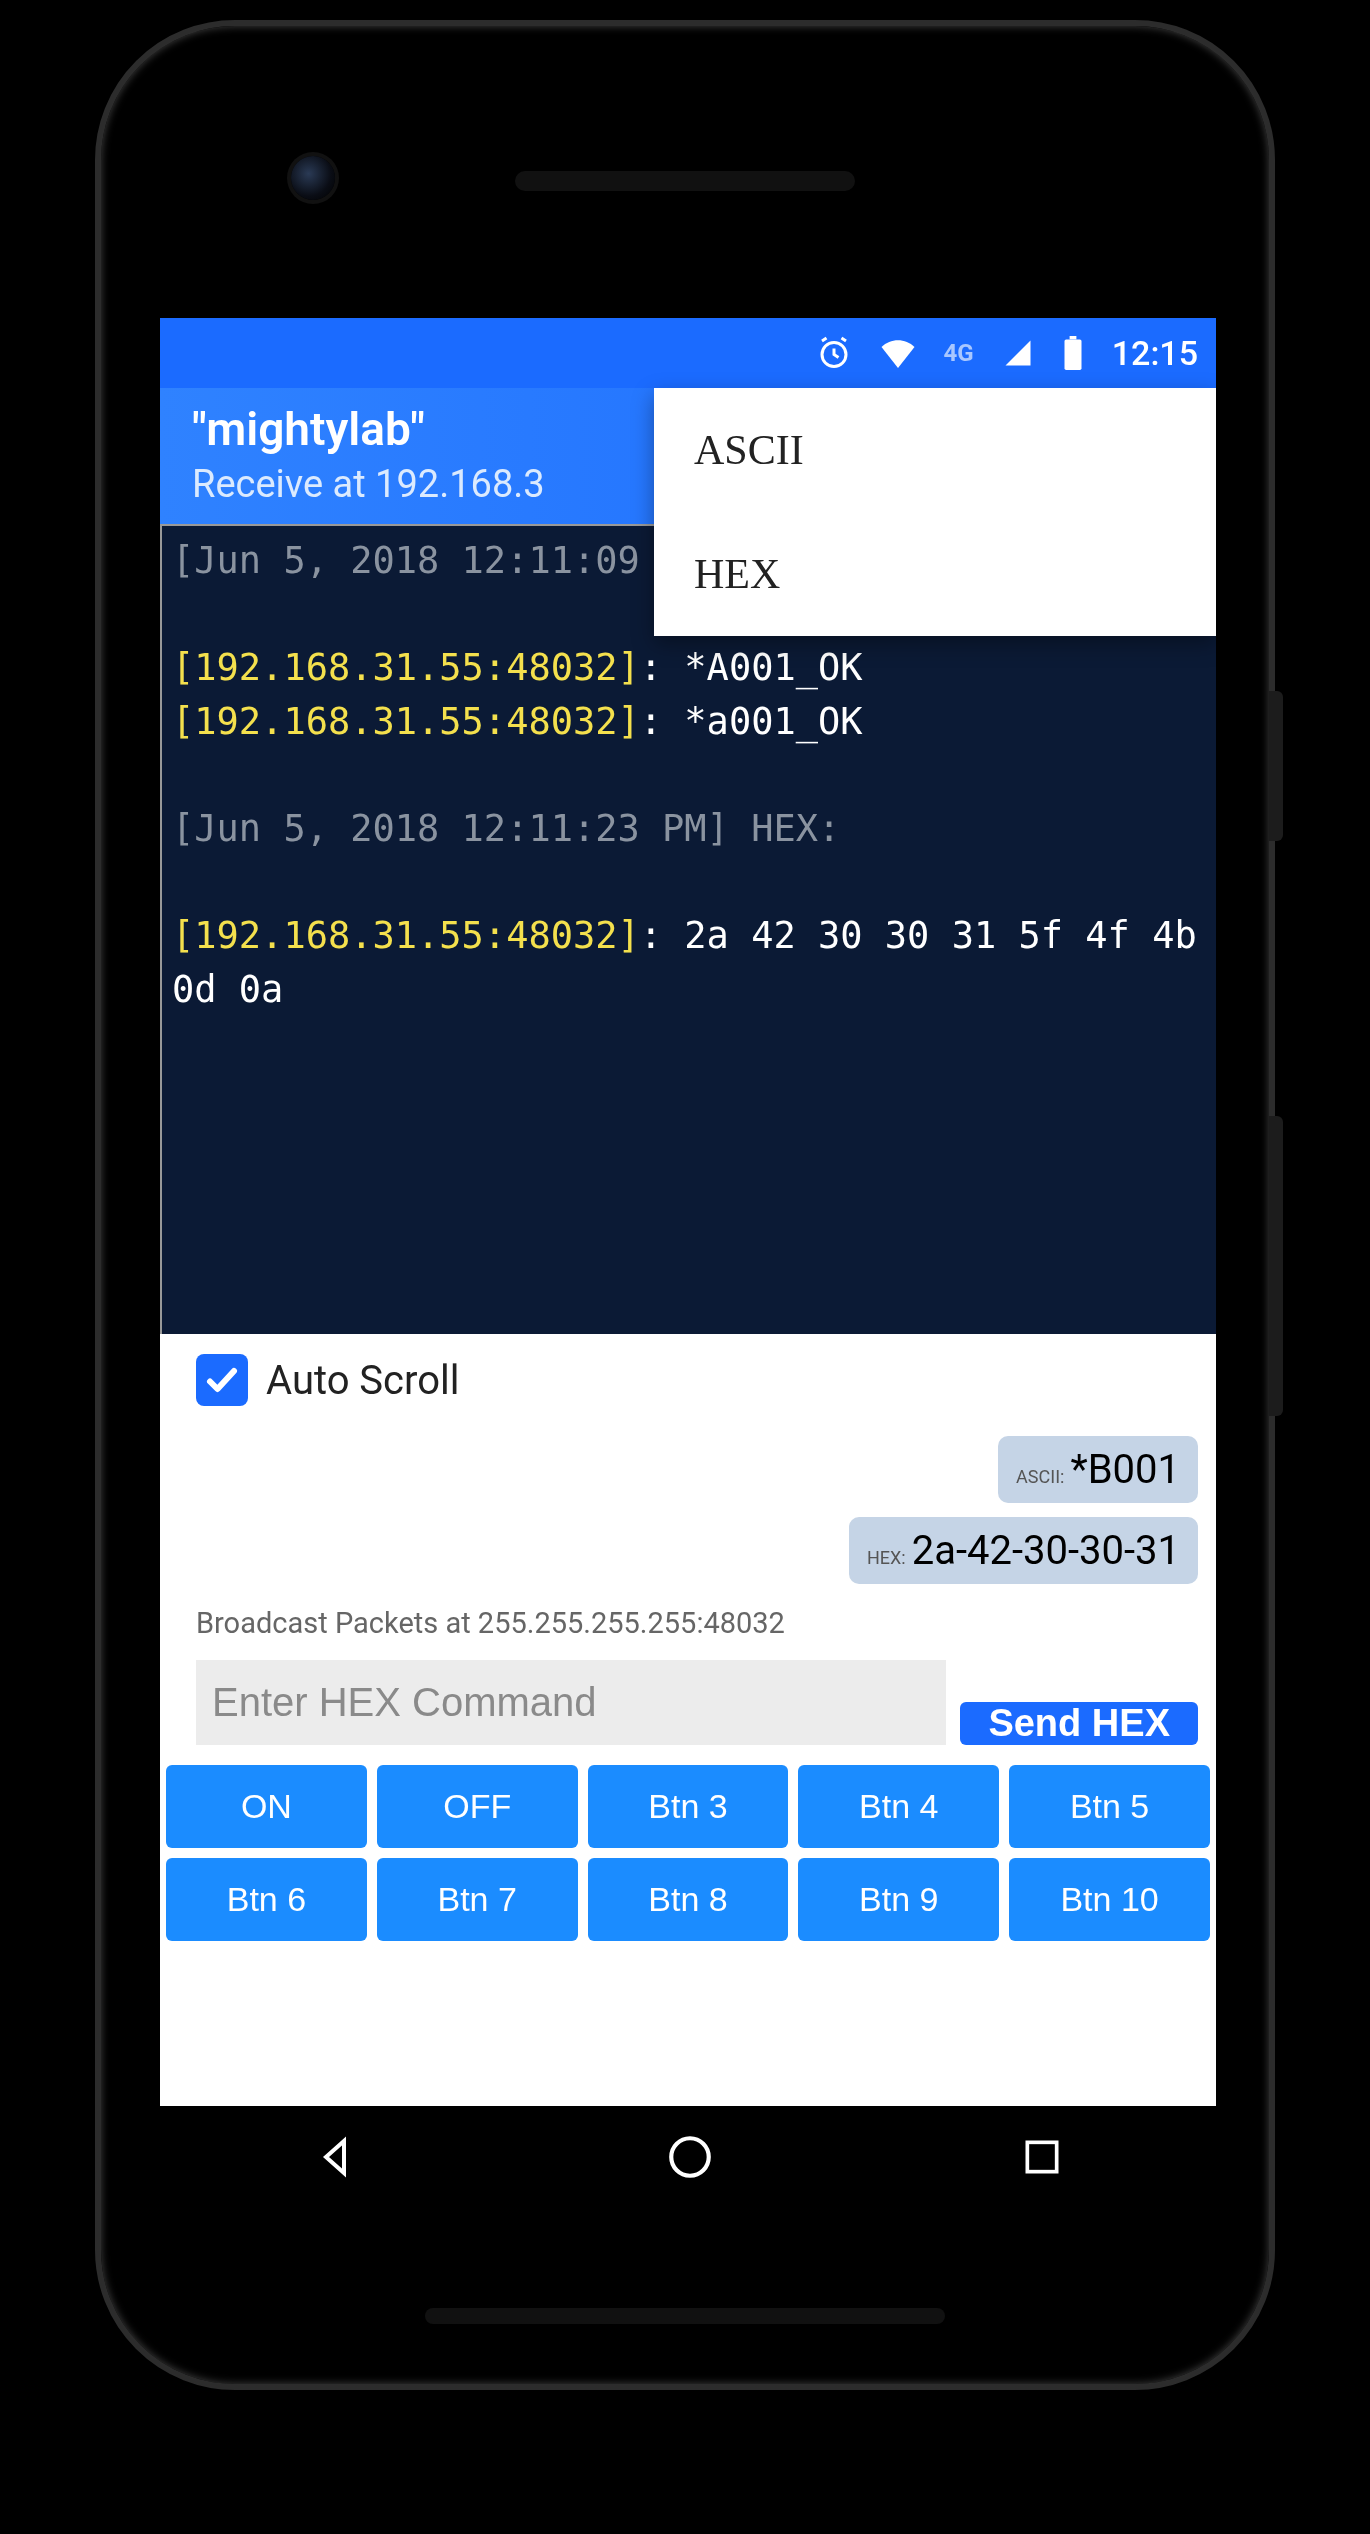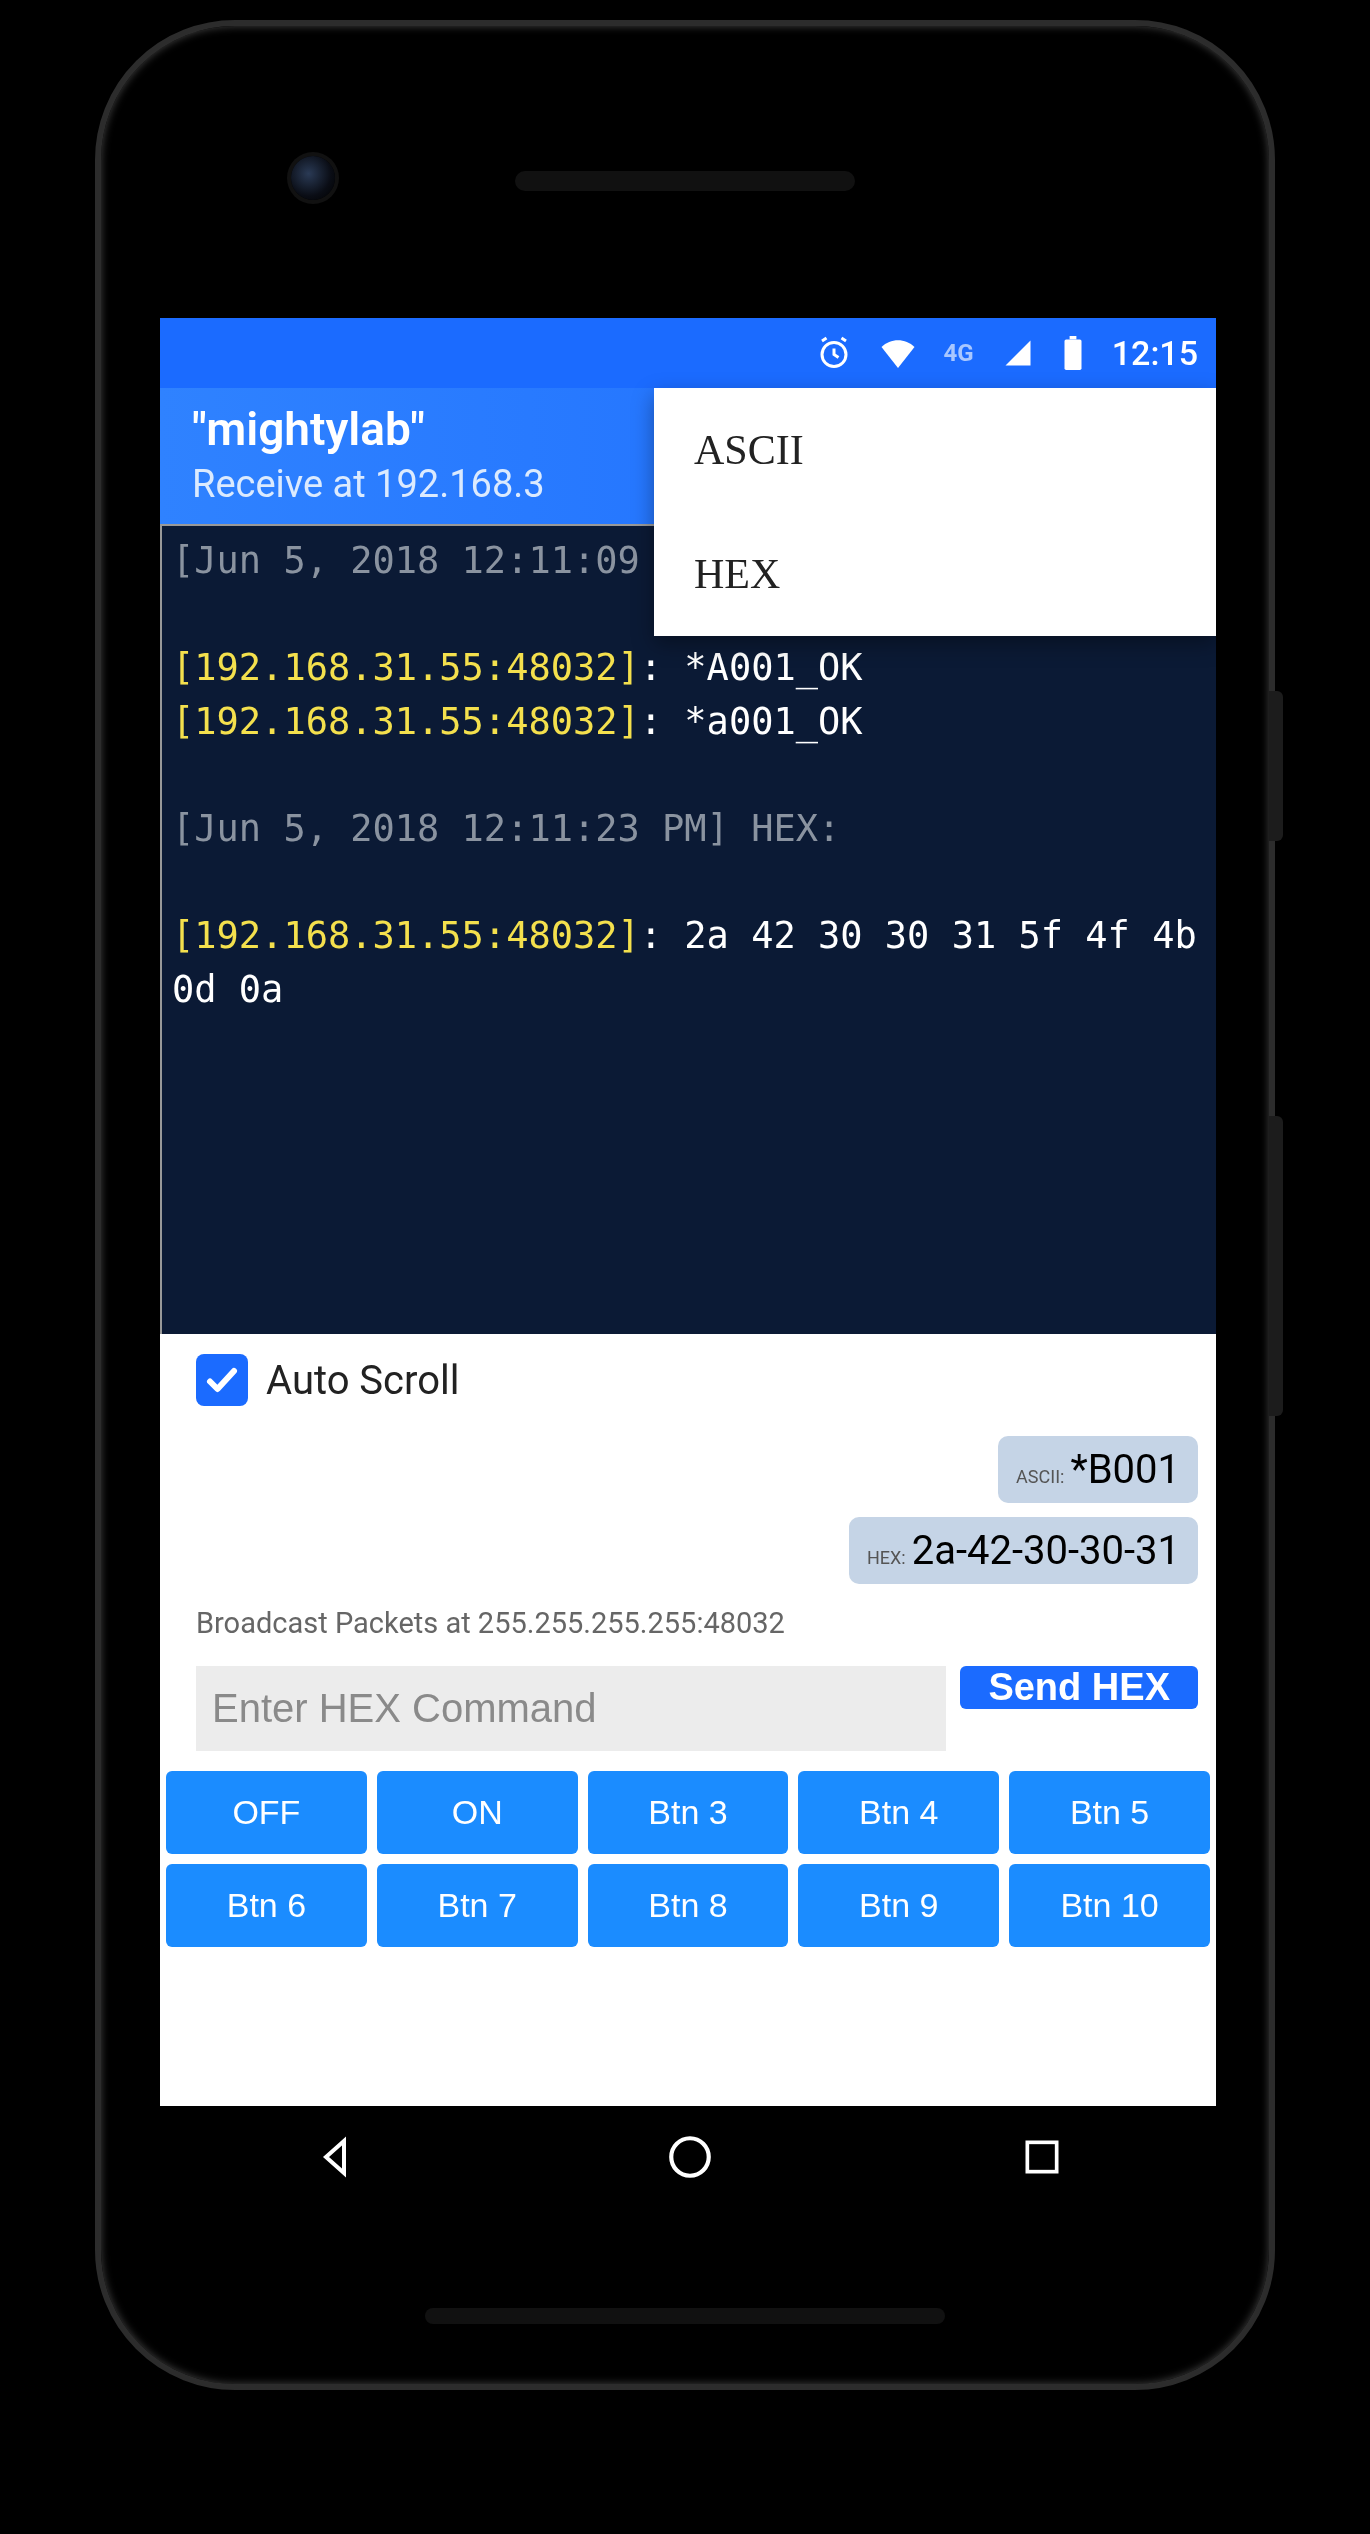--- a/index.html
+++ b/index.html
@@ -141,21 +141,21 @@
     background: #c5d4e6;
     border-radius: 10px;
     padding: 10px 18px;
     display: inline-flex; align-items: baseline;
     font-size: 40px;
   }
   .pill .pref { color: #555; font-size: 18px; margin-right: 6px; }
 
   .broadcast { color: #666; font-size: 29px; margin-top: 22px; }
 
-  .input-row { display: flex; gap: 14px; margin-top: 26px; align-items: flex-start; }
+  .input-row { display: flex; gap: 14px; margin-top: 20px; align-items: flex-end; }
   .cmd-input {
     flex: 1;
     background: #ececec;
     border: none;
     font-size: 40px;
     padding: 20px 16px;
     color: #333;
   }
   .cmd-input::placeholder { color: #8a8a8a; }
   .send-btn {
@@ -285,22 +285,22 @@
 
       <div class="broadcast">Broadcast Packets at 255.255.255.255:48032</div>
 
       <div class="input-row">
         <input class="cmd-input" placeholder="Enter HEX Command" style="">
         <button class="send-btn">Send HEX</button>
       </div>
     </div>
 
     <div class="btn-grid">
+      <button class="grid-btn">ON</button>
       <button class="grid-btn">OFF</button>
-      <button class="grid-btn">ON</button>
       <button class="grid-btn">Btn 3</button>
       <button class="grid-btn">Btn 4</button>
       <button class="grid-btn">Btn 5</button>
       <button class="grid-btn">Btn 6</button>
       <button class="grid-btn">Btn 7</button>
       <button class="grid-btn">Btn 8</button>
       <button class="grid-btn">Btn 9</button>
       <button class="grid-btn">Btn 10</button>
     </div>
 

